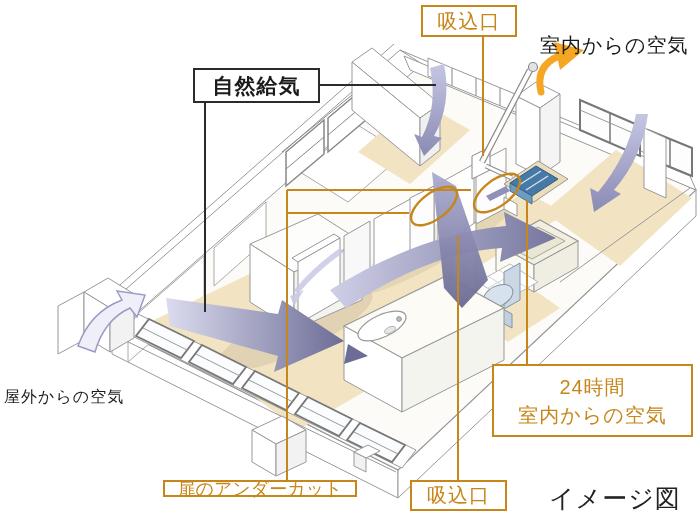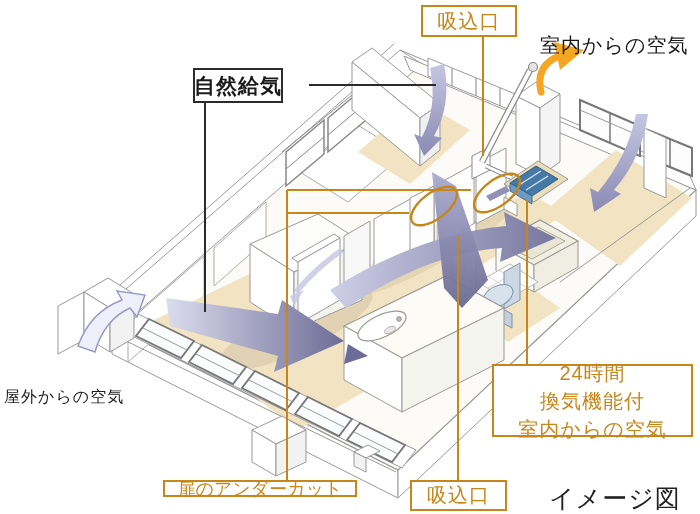--- a/index.html
+++ b/index.html
@@ -7,21 +7,21 @@
   }
   html,body{margin:0;padding:0;background:#fff;}
   .stage{position:relative;width:700px;height:514px;background:#fff;overflow:hidden;
          font-family:"Liberation Sans","DejaVu Sans",sans-serif;}
   .stage svg{position:absolute;left:0;top:0;}
   .callout-box{position:absolute;display:flex;align-items:center;justify-content:center;
                background:#fff;box-sizing:border-box;white-space:nowrap;letter-spacing:1px;}
   .box-orange{border:2px solid var(--accent);color:var(--accent);font-weight:400;}
   .box-black{border:2px solid #2B2B2B;color:var(--text);font-weight:600;}
   .plain-label{position:absolute;color:var(--text);white-space:nowrap;font-weight:400;letter-spacing:1px;}
-  .lbl-natural{left:193px;top:68px;width:90px;height:35px;font-size:21px;}
+  .lbl-natural{left:193px;top:68px;width:127px;height:35px;font-size:21px;}
   .lbl-intake-top{left:421px;top:5px;width:96px;height:32px;font-size:20px;}
   .lbl-indoor{left:540px;top:32px;font-size:20px;}
   .lbl-outdoor{left:4px;top:387px;font-size:16px;}
   .lbl-undercut{left:163px;top:480px;width:194px;height:17px;font-size:18px;letter-spacing:0;}
   .lbl-intake-bottom{left:410px;top:480px;width:97px;height:31px;font-size:20px;}
   .lbl-unit{left:492px;top:364px;width:201px;height:73px;font-size:20px;line-height:28px;
             flex-direction:column;letter-spacing:1px;}
   .lbl-note{left:549px;top:482px;font-size:25px;color:#222;font-weight:500;}
   .accent-stroke{stroke:var(--accent);}
 </style>
@@ -237,17 +237,16 @@
   <div class="plain-label lbl-indoor">室内からの空気</div>
   <div class="plain-label lbl-outdoor">屋外からの空気</div>
   <div class="callout-box box-orange lbl-undercut">
     <span>扉のアンダーカット</span>
   </div>
   <div class="callout-box box-orange lbl-intake-bottom">
     <span>吸込口</span>
   </div>
   <div class="callout-box box-orange lbl-unit">
     <span>24時間</span>
-    <span>換気機能付</span>
     <span>室内からの空気</span>
   </div>
   <div class="plain-label lbl-note">イメージ図</div>
 </div>
 
 </body></html>

